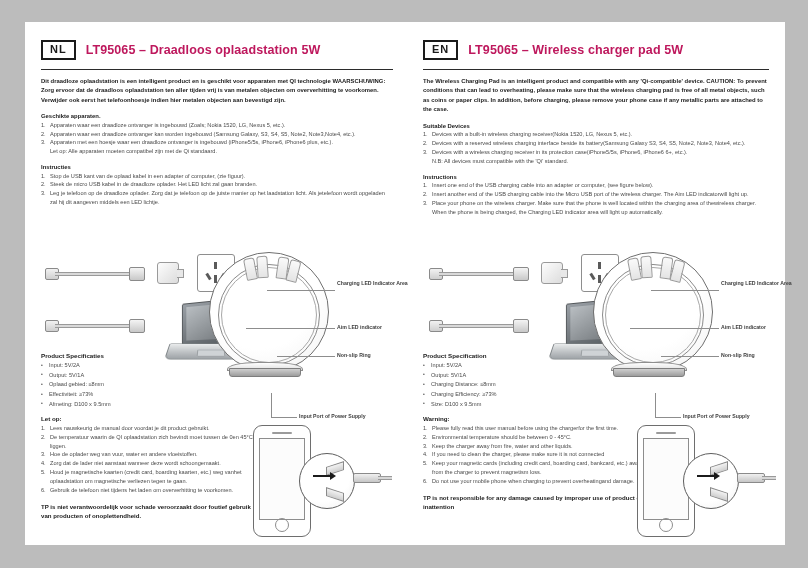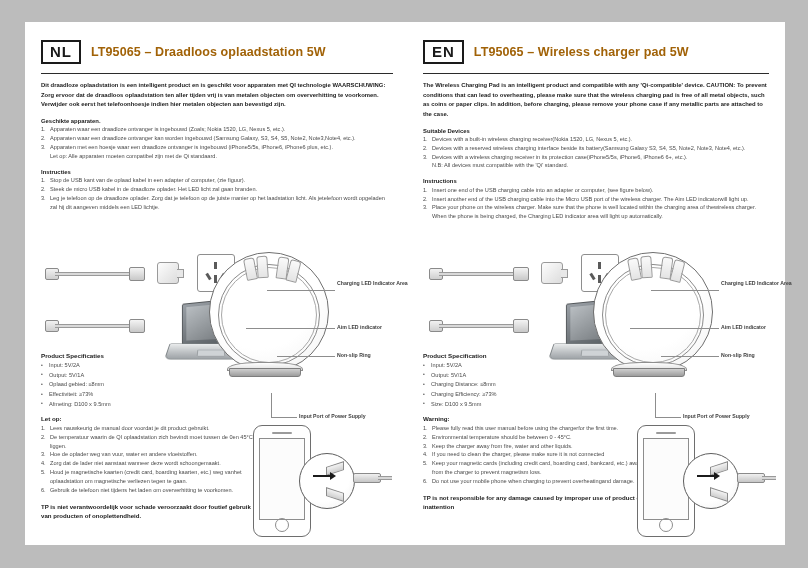--- a/index.html
+++ b/index.html
@@ -23,28 +23,28 @@
     box-sizing: border-box;
     padding: 18px 16px 6px 16px;
   }
   .panel.left { padding-right: 12px; }
   .panel.right { padding-left: 18px; }
 
   
   .head { display: flex; align-items: center; gap: 10px; }
   .lang-box {
     border: 2px solid #1a1a1a;
-    font-size: 15px; font-weight: bold;
+    font-size: 11px; font-weight: bold;
     letter-spacing: 1px;
     padding: 1px 7px 2px 7px;
     color: #1a1a1a;
     line-height: 1.15;
   }
   .head-title {
-    font-size: 12.5px; font-weight: bold; color: #a16207;
+    font-size: 12.5px; font-weight: bold; color: #be185d;
     letter-spacing: 0.1px;
   }
   .rule {
     border: none; border-top: 1.6px solid #2b2b2b;
     margin: 9px 0 7px 0;
   }
 
   
   .intro {
     font-size: 5.9px; font-weight: bold; color: #1a1a1a;

